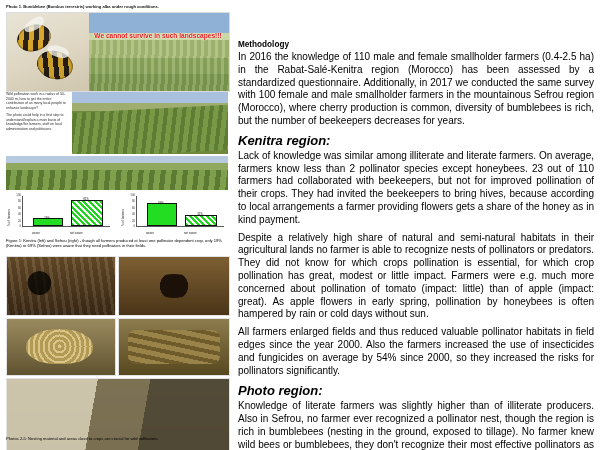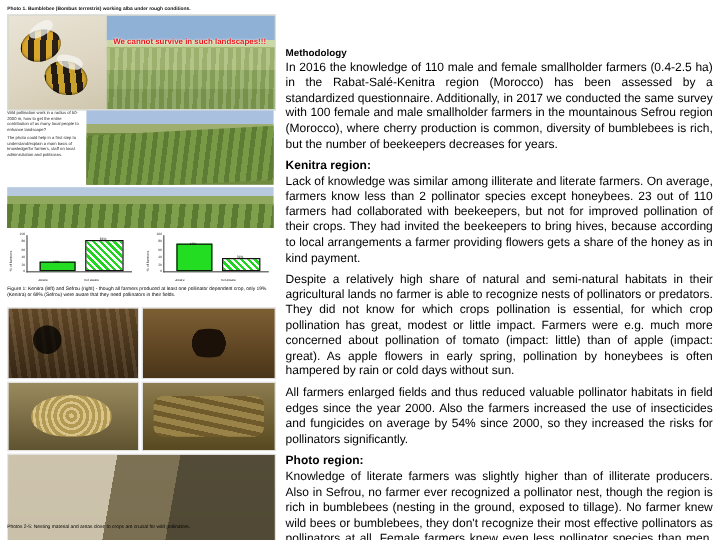--- a/index.html
+++ b/index.html
@@ -91,21 +91,21 @@
   .ph5{left:0;top:122px;width:222px;height:96px;background:linear-gradient(#a9a089,#6d6450);}
   .ph5:after{content:"";position:absolute;left:0;top:0;width:100%;height:100%;
      background:linear-gradient(100deg,#cfc6ae 0 38%,#7b6f52 38% 60%,#4e4733 60% 100%),
                 repeating-linear-gradient(88deg,rgba(0,0,0,.08) 0 4px,rgba(255,255,255,.05) 4px 10px);
      opacity:.95;}
   .photos25{position:absolute;left:0;top:432px;width:222px;font-size:4.1px;line-height:1.25;}
 
   
   .right{position:absolute;left:238px;top:4px;width:356px;height:444px;margin-top:36px;}
   h2.head{font-size:8.2px;margin:0 0 2px 0;font-weight:bold;}
-  h3.sub{font-size:10px;margin:6px 0 2px 0;font-weight:bold;}
+  h3.sub{font-size:13px;margin:6px 0 2px 0;font-weight:bold;font-style:italic;}
   p.body{font-size:10px;line-height:1.28;margin:0 0 5px 0;text-align:justify;}
 </style>
 </head>
 <body>
 
 <div class="poster">
 
   <div class="left">
 
     <div class="cap b photo1-cap">Photo 1. Bumblebee (Bombus terrestris) working alba under rough conditions.</div>

